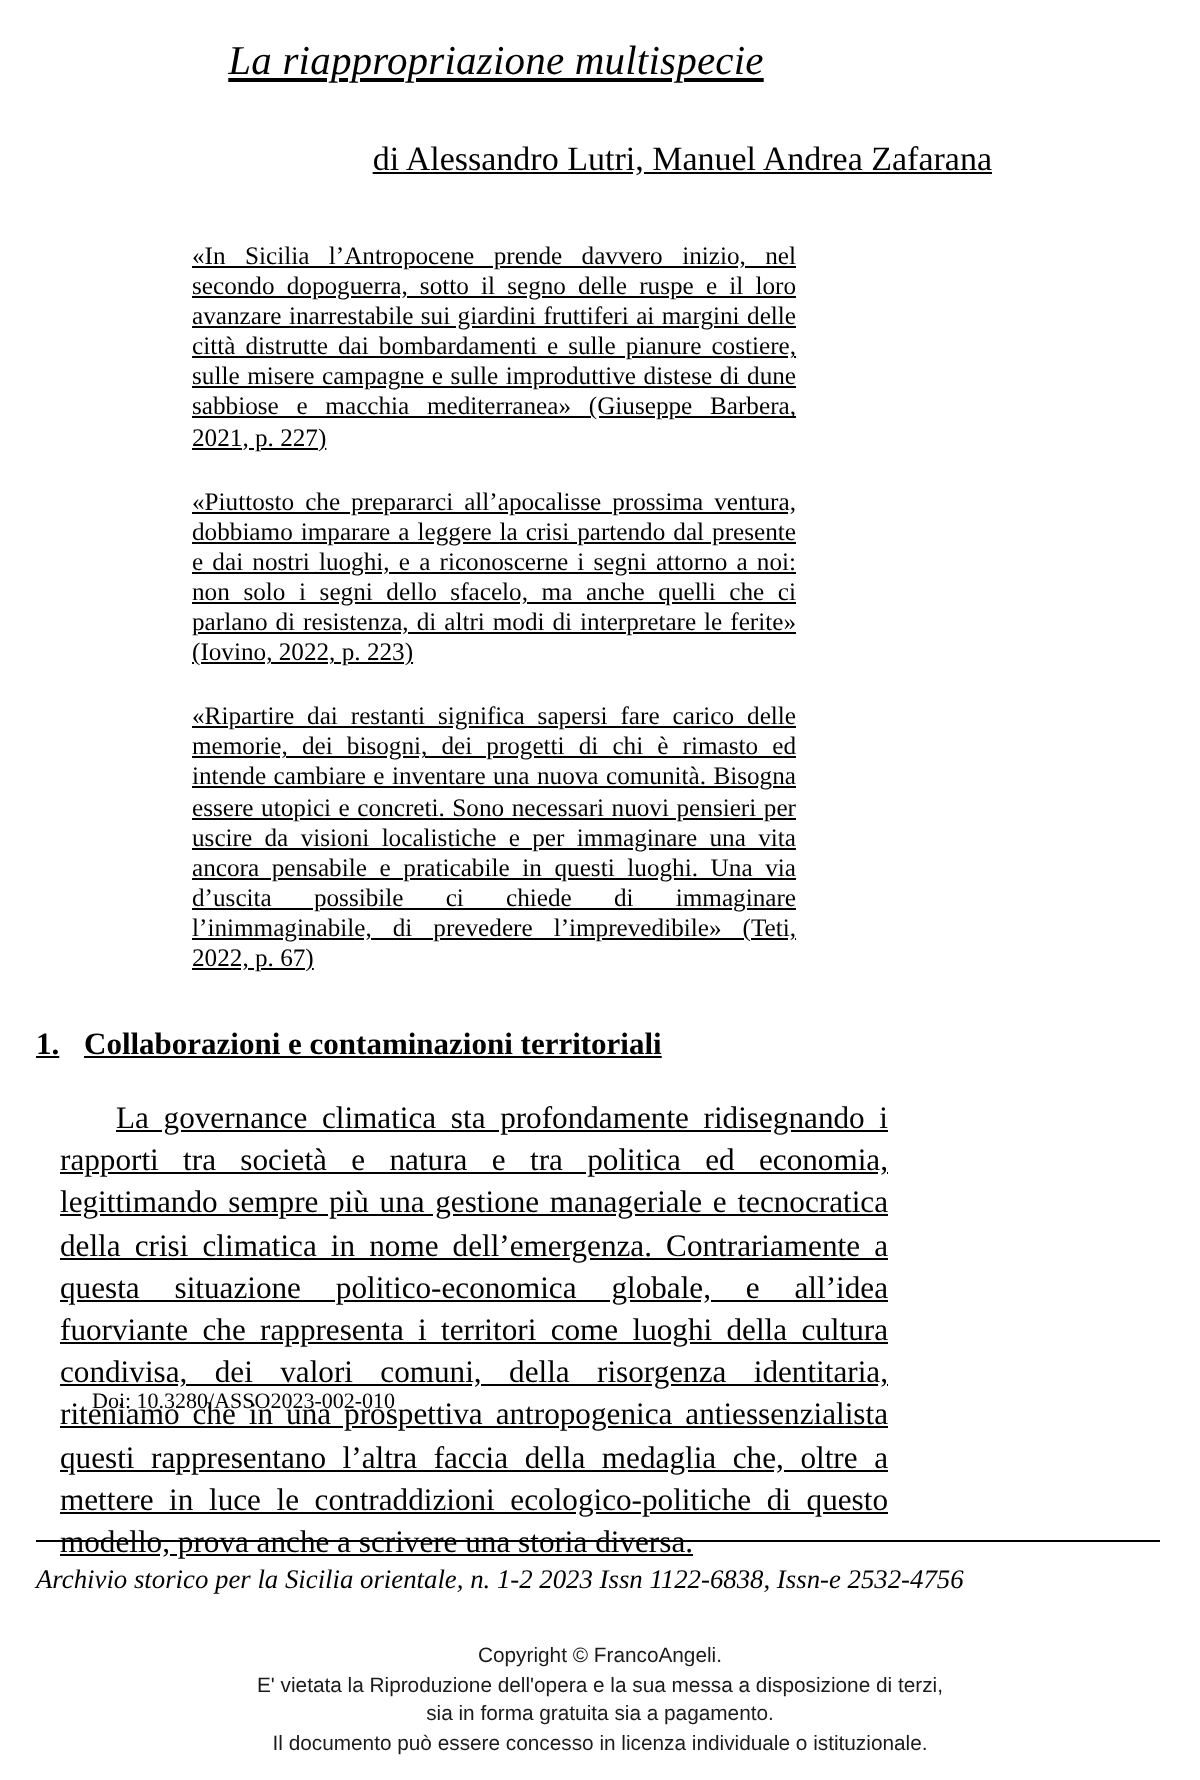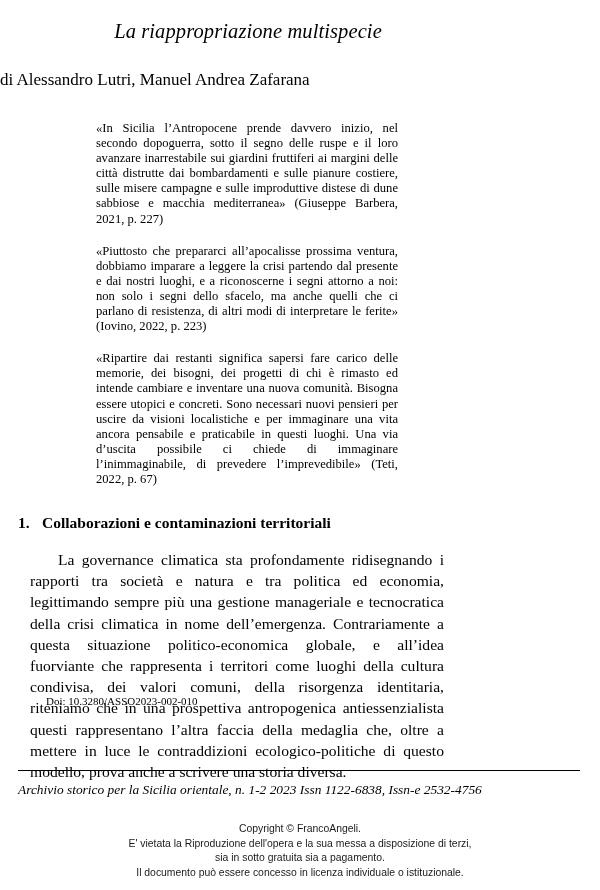--- a/index.html
+++ b/index.html
@@ -13,20 +13,21 @@
     font-family: "Liberation Serif", "DejaVu Serif", serif;
     color: #000000;
     position: relative;
     overflow: hidden;
   }
   .page {
     width: 496px;
     height: 890px;
     position: relative;
     box-sizing: border-box;
+    text-decoration: underline;
   }
 
   
   .title-block {
     margin: 0;
     padding: 18px 60px 0 60px;
     text-align: center;
   }
   .title-line {
     font-style: italic;
@@ -36,21 +37,21 @@
   }
   .title-star {
     font-style: normal;
     font-size: 13px;
     vertical-align: super;
     line-height: 0;
   }
 
   
   .authors {
-    text-align: left;
+    text-align: right;
     font-size: 17px;
     margin-top: 25px;
   }
 
   
   .quotes {
     margin: 0;
     padding: 0 98px 0 96px;
   }
   .quote {
@@ -180,17 +181,17 @@
   </div>
 
   <div class="journal-line">
     <div class="journal-rule"></div>
     <div class="journal-text">Archivio storico per la Sicilia orientale, n. 1-2 2023 Issn 1122-6838, Issn-e 2532-4756</div>
   </div>
 
   <div class="copyright">
     <div>Copyright © FrancoAngeli.</div>
     <div>E' vietata la Riproduzione dell'opera e la sua messa a disposizione di terzi,</div>
-    <div>sia in sotto gratuita sia a pagamento.</div>
+    <div>sia in forma gratuita sia a pagamento.</div>
     <div>Il documento può essere concesso in licenza individuale o istituzionale.</div>
   </div>
 
 </div>
 
 </body></html>

